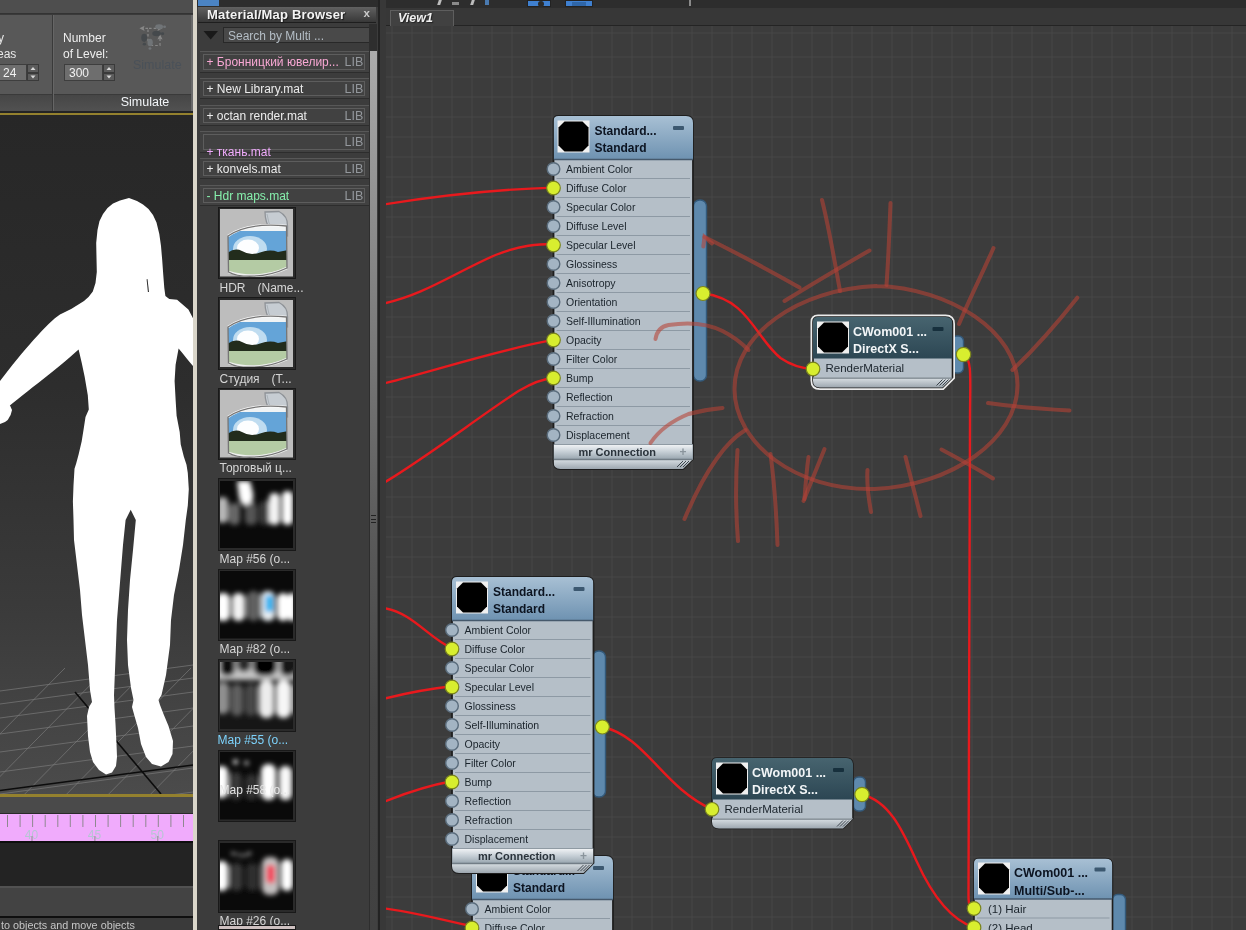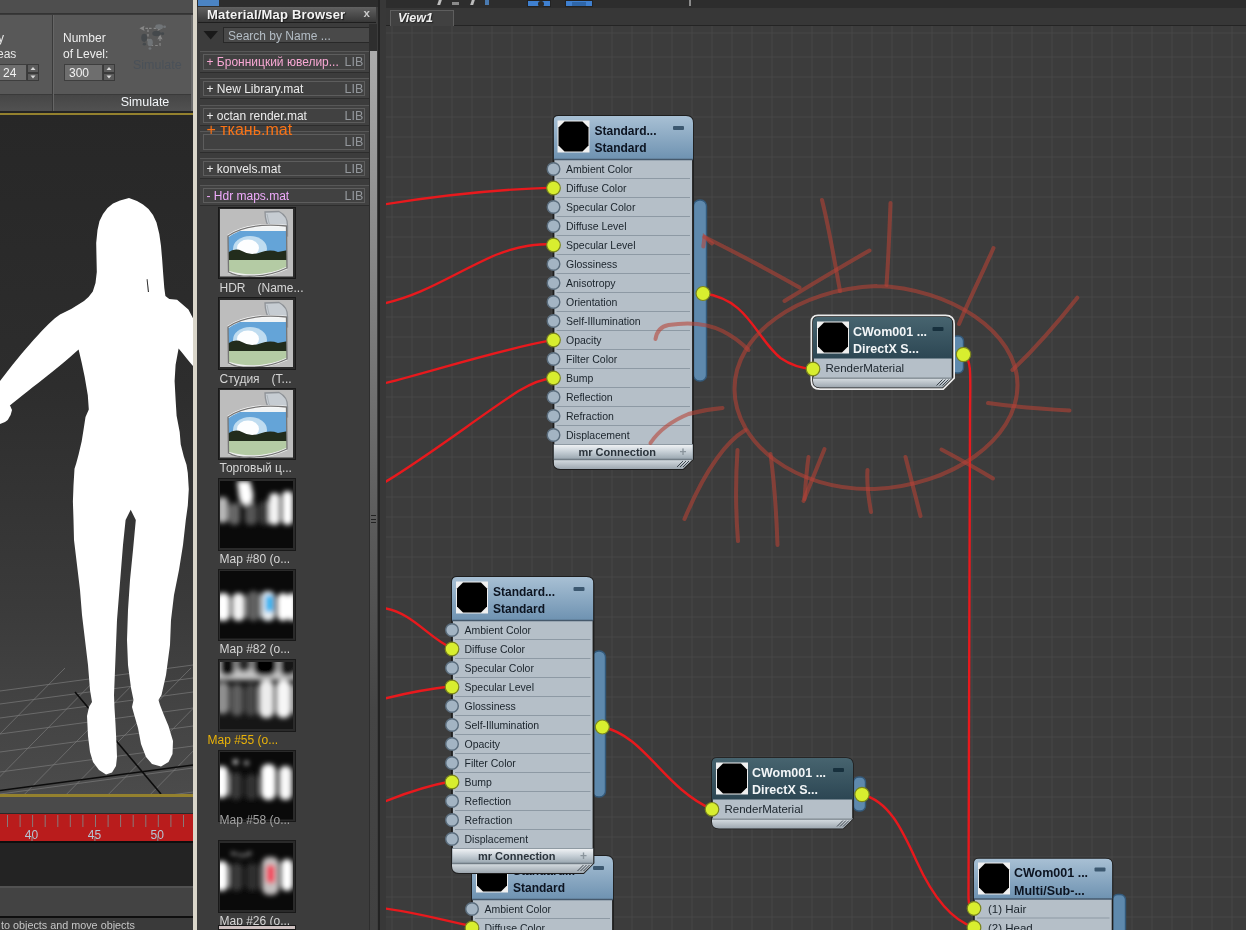--- a/index.html
+++ b/index.html
@@ -87,21 +87,21 @@
         </g>
         <path d="M75 692 L161 794" stroke="#0c0c0c" stroke-width="1.6" fill="none"></path>
         <path d="M0 790.5 L193 765" stroke="#0c0c0c" stroke-width="1.6" fill="none"></path>
         <path d="M129 198 L120 200.5 L113 203.5 L107.5 208 L103 214 L99.5 221 L97.5 230 L96.2 243 L96.5 258 L96.8 272 L95.5 283 L92.8 291.5 L88.5 297 L84 301 L71.6 308.7 L60 314.4 C48 322, 22 352, 0 381 L0 414 C20 396, 55 371, 78.6 349.4 L81.7 362.7 L84.7 377 L87.8 395.3 L88.8 409.6 L85.5 417 L83.5 430 L81.7 441.3 L78.6 454.6 L76.1 463.8 L74.5 468.8 L73.5 485.2 L72.9 501.5 L73.5 519.9 L74 540 L77 565 L80 590 L82 615 L85 640 L88 665 L90 690 L92 702 L89 707 L87 716 L88 736 L90 752 L93 762 L99 770 L106 774.5 L112 772.5 L116 766 L117 757 L116.5 744 L115.5 724 L114.5 708 L114 695 L115 670 L116 645 L117 620 L119 595 L121 570 L123 545 L125.6 519.9 L130.7 509.7 L135.8 519.9 L133 550 L130 580 L128 610 L127 640 L128 665 L131 688 L133.5 700 L132 707 L134.5 716 L138 728 L141 744 L146 757 L152 764 L161 766.5 L168.5 762 L172.5 754 L173 741 L168.5 726 L163.5 714 L160 705 L158.5 700 L161.5 695 L166 675 L170 645 L171 620 L174 595 L179 570 L183 545 L185.8 519.9 L187.8 505.6 L188.8 489.2 L187.8 472.9 L186.5 464.8 L183.8 456.6 L180.7 444.3 L179.7 432.1 L176.6 415.8 L175.6 399.4 L174.6 381 L175.6 364.7 L178.6 348.4 C184 355, 189 361, 193 366 L193 318.2 L188.4 309.4 L177.1 299.7 L169.3 299 L165.4 296.1 L164.3 288 L163.2 274 L162.2 260 L161 246 L159.3 234 L156.5 222.5 L153 215 L148.5 209 L143 204.5 L137 201 Z" fill="#ffffff"></path>
         <path d="M0 400 Q10 402 12 410 Q10 422 0 424 Z" fill="#ffffff"></path>
         <path d="M147.5 279 L149 292 L147.9 292 L146.6 279.3 Z" fill="#2a2a2a"></path>
       </svg>
     </div>
     <div class="abs" style="left:0;top:794px;width:193px;height:2.5px;background:#94812e"></div>
     <div class="abs" style="left:0;top:796.5px;width:193px;height:17px;background:#4a4a4a;border-bottom:1px solid #2a2a2a"></div>
-    <div class="abs" style="left:0;top:814px;width:193px;height:27px;background:#b91c1c">
+    <div class="abs" style="left:0;top:814px;width:193px;height:27px;background:#f0abfc">
       <svg class="abs" style="left:0;top:0" width="193" height="27" viewBox="0 0 193 27">
         <g stroke="#848484" stroke-width="1" stroke-opacity="0.9">
           <line x1="7.5" y1="1" x2="7.5" y2="13"></line>
           <line x1="20.1" y1="1" x2="20.1" y2="13"></line>
           <line x1="32.6" y1="1" x2="32.6" y2="13"></line>
           <line x1="45.2" y1="1" x2="45.2" y2="13"></line>
           <line x1="57.8" y1="1" x2="57.8" y2="13"></line>
           <line x1="70.3" y1="1" x2="70.3" y2="13"></line>
           <line x1="82.9" y1="1" x2="82.9" y2="13"></line>
           <line x1="95.5" y1="1" x2="95.5" y2="13"></line>
@@ -132,44 +132,44 @@
 <div class="abs" style="left:193px;top:0;width:3.5px;height:930px;background:#dad6ca"></div>
 <div class="abs" style="left:196.5px;top:0;width:189.5px;height:930px;background:#3c3c3c;overflow:hidden">
     <div class="abs" style="left:0;top:0;width:189.5px;height:6.5px;background:#2d2d2d"></div>
     <div class="abs" style="left:1.5px;top:0;width:21px;height:6px;background:#4b84c4"></div>
     <div class="abs" style="left:1px;top:6.5px;width:178px;height:16.5px;background:linear-gradient(#616161,#383838);border-bottom:1px solid #1e1e1e"></div>
     <div class="abs" style="left:10.5px;top:7px;color:#f4f4f4;font-size:13px;font-weight:bold;text-shadow:1px 1px 1px #1a1a1a;letter-spacing:0.2px">Material/Map Browser</div>
     <div class="abs" style="left:167px;top:7px;color:#cccccc;font-size:11.5px;font-weight:bold">x</div>
     <svg class="abs" style="left:6px;top:30px" width="16" height="12">
       <path d="M0.5 1 H15 L7.7 9.5 Z" fill="#191919"></path>
     </svg>
-    <div class="abs" style="left:26px;top:26.5px;width:152.5px;height:16px;background:#494949;border:1px solid #282828;border-right-color:#555;color:#b4bdc5;font-size:12px;padding:1.5px 0 0 4.5px">Search by Name ...</div>
+    <div class="abs" style="left:26px;top:26.5px;width:152.5px;height:16px;background:#494949;border:1px solid #282828;border-right-color:#555;color:#b4bdc5;font-size:12px;padding:1.5px 0 0 4.5px">Search by Multi ...</div>
     <div class="abs" style="left:3px;top:51.2px;width:169px;height:21.5px;background:#414141;border-top:1px solid #585858;border-bottom:1px solid #2d2d2d"></div>
     <div class="abs" style="left:6.5px;top:54.2px;width:161.5px;height:15.5px;border:1px solid #5d5d5d"></div>
     <div class="abs" style="left:10px;top:55.2px;width:134px;color:#f9a8d4;font-size:12px;white-space:nowrap;overflow:hidden">+ Бронницкий ювелир...</div>
     <div class="abs" style="left:148px;top:55.2px;color:#94989d;font-size:12.5px">LIB</div>
     <div class="abs" style="left:3px;top:77.8px;width:169px;height:21.5px;background:#414141;border-top:1px solid #585858;border-bottom:1px solid #2d2d2d"></div>
     <div class="abs" style="left:6.5px;top:80.8px;width:161.5px;height:15.5px;border:1px solid #5d5d5d"></div>
     <div class="abs" style="left:10px;top:81.8px;width:134px;color:#ececec;font-size:12px;white-space:nowrap;overflow:hidden">+ New Library.mat</div>
     <div class="abs" style="left:148px;top:81.8px;color:#94989d;font-size:12.5px">LIB</div>
     <div class="abs" style="left:3px;top:104.5px;width:169px;height:21.5px;background:#414141;border-top:1px solid #585858;border-bottom:1px solid #2d2d2d"></div>
     <div class="abs" style="left:6.5px;top:107.5px;width:161.5px;height:15.5px;border:1px solid #5d5d5d"></div>
     <div class="abs" style="left:10px;top:108.5px;width:134px;color:#ececec;font-size:12px;white-space:nowrap;overflow:hidden">+ octan render.mat</div>
     <div class="abs" style="left:148px;top:108.5px;color:#94989d;font-size:12.5px">LIB</div>
     <div class="abs" style="left:3px;top:131.2px;width:169px;height:21.5px;background:#414141;border-top:1px solid #585858;border-bottom:1px solid #2d2d2d"></div>
     <div class="abs" style="left:6.5px;top:134.2px;width:161.5px;height:15.5px;border:1px solid #5d5d5d"></div>
-    <div class="abs" style="left:10px;top:121px;width:134px;color:#f97316;font-size:16px;white-space:nowrap;overflow:hidden">+ ткань.mat</div>
+    <div class="abs" style="left:10px;top:145px;width:134px;color:#f0abfc;font-size:12px;white-space:nowrap;overflow:hidden">+ ткань.mat</div>
     <div class="abs" style="left:148px;top:135.2px;color:#94989d;font-size:12.5px">LIB</div>
     <div class="abs" style="left:3px;top:157.8px;width:169px;height:21.5px;background:#414141;border-top:1px solid #585858;border-bottom:1px solid #2d2d2d"></div>
     <div class="abs" style="left:6.5px;top:160.8px;width:161.5px;height:15.5px;border:1px solid #5d5d5d"></div>
     <div class="abs" style="left:10px;top:161.8px;width:134px;color:#ececec;font-size:12px;white-space:nowrap;overflow:hidden">+ konvels.mat</div>
     <div class="abs" style="left:148px;top:161.8px;color:#94989d;font-size:12.5px">LIB</div>
     <div class="abs" style="left:3px;top:184.5px;width:169px;height:21.5px;background:#414141;border-top:1px solid #585858;border-bottom:1px solid #2d2d2d"></div>
     <div class="abs" style="left:6.5px;top:187.5px;width:161.5px;height:15.5px;border:1px solid #5d5d5d"></div>
-    <div class="abs" style="left:10px;top:188.5px;width:134px;color:#f0abfc;font-size:12px;white-space:nowrap;overflow:hidden">- Hdr maps.mat</div>
+    <div class="abs" style="left:10px;top:188.5px;width:134px;color:#86efac;font-size:12px;white-space:nowrap;overflow:hidden">- Hdr maps.mat</div>
     <div class="abs" style="left:148px;top:188.5px;color:#94989d;font-size:12.5px">LIB</div>
     <div class="abs" style="left:21px;top:206.5px;width:78px;height:72.5px;border:1px solid #191919;background:#2a2a2a">
       <svg class="abs" style="left:1.5px;top:1.5px" width="73" height="67.5" viewBox="0 0 73 67.5">
 <defs>
           <clipPath id="cylhdr206">
             <path d="M8 27 C 20 18.5, 40 14.5, 66.5 17 L67 59 C 45 69.5, 19 69, 8.5 63 Z"></path>
           </clipPath>
         </defs>
 <rect x="0" y="0" width="73" height="67.5" fill="#bdbdbd"></rect>
 <path d="M45 3 L59 2.5 Q68 7 67.5 17 L67.5 27 L51 23 Q45 13 45 3 Z" fill="#c6ccd2" stroke="#8f9398" stroke-width="1.3"></path>
@@ -251,21 +251,21 @@
           <path d="M17 0 L30 0 L33 12 Q34 23 28 25 Q21 26 19 16 Z" fill="#fff"></path>
           <rect x="-3" y="16" width="11" height="26" rx="5" fill="#b8b8b8"></rect>
           <rect x="9" y="22" width="11" height="22" rx="5" fill="#686868"></rect>
           <rect x="25" y="22" width="12" height="22" rx="5" fill="#555"></rect>
           <rect x="39" y="20" width="12" height="24" rx="5" fill="#3c3c3c"></rect>
           <rect x="49" y="12" width="11" height="32" rx="5" fill="#f4f4f4"></rect>
           <rect x="62" y="10" width="11" height="34" rx="5" fill="#fff"></rect>
         </g>
       </svg>
     </div>
-    <div class="abs" style="left:23px;top:551.5px;color:#d6d6d6;font-size:12px;white-space:nowrap">Map #80 (o...</div>
+    <div class="abs" style="left:23px;top:551.5px;color:#d6d6d6;font-size:12px;white-space:nowrap">Map #56 (o...</div>
     <div class="abs" style="left:21px;top:568.5px;width:78px;height:72.5px;border:1px solid #191919;background:#2a2a2a">
       <svg class="abs" style="left:1.5px;top:1.5px" width="73" height="67.5" viewBox="0 0 73 67.5">
 <defs>
           <filter id="bm57568" x="-40%" y="-40%" width="180%" height="180%">
             <feGaussianBlur stdDeviation="2.6"></feGaussianBlur>
           </filter>
         </defs>
 <rect width="73" height="67.5" fill="#0a0a0a"></rect>
         <g filter="url(#bm57568)">
           <rect x="-4" y="22" width="14" height="28" rx="6" fill="#fff"></rect>
@@ -295,41 +295,41 @@
           <rect x="60" y="-10" width="16" height="24" rx="7" fill="#161616"></rect>
           <rect x="-4" y="20" width="13" height="32" rx="6" fill="#8f8f8f"></rect>
           <rect x="11" y="22" width="12" height="32" rx="6" fill="#5f5f5f"></rect>
           <rect x="25" y="22" width="12" height="32" rx="6" fill="#4a4a4a"></rect>
           <rect x="39" y="18" width="15" height="38" rx="7" fill="#ececec"></rect>
           <rect x="56" y="18" width="15" height="38" rx="7" fill="#f6f6f6"></rect>
           <rect x="72" y="22" width="6" height="30" rx="3" fill="#888"></rect>
         </g>
       </svg>
     </div>
-    <div class="abs" style="left:11px;top:732.5px;color:#eab308;font-size:12px;white-space:nowrap">Map #55 (o...</div>
+    <div class="abs" style="left:21px;top:732.5px;color:#7dd3fc;font-size:12px;white-space:nowrap">Map #55 (o...</div>
     <div class="abs" style="left:21px;top:749.5px;width:78px;height:72.5px;border:1px solid #191919;background:#2a2a2a">
       <svg class="abs" style="left:1.5px;top:1.5px" width="73" height="67.5" viewBox="0 0 73 67.5">
 <defs>
           <filter id="bm58750" x="-40%" y="-40%" width="180%" height="180%">
             <feGaussianBlur stdDeviation="2.6"></feGaussianBlur>
           </filter>
         </defs>
 <rect width="73" height="67.5" fill="#0a0a0a"></rect>
         <g filter="url(#bm58750)">
           <rect x="-5" y="14" width="13" height="32" rx="6" fill="#fff"></rect>
           <rect x="10" y="20" width="12" height="28" rx="6" fill="#383838"></rect>
           <rect x="25" y="22" width="13" height="26" rx="6" fill="#303030"></rect>
           <rect x="41" y="12" width="15" height="36" rx="7" fill="#fff"></rect>
           <rect x="59" y="14" width="13" height="34" rx="6" fill="#f8f8f8"></rect>
           <circle cx="15.5" cy="10" r="2.4" fill="#fff"></circle>
           <circle cx="26.5" cy="11" r="2.1" fill="#f0f0f0"></circle>
         </g>
       </svg>
     </div>
-    <div class="abs" style="left:23px;top:813px;color:#a3a3a3;font-size:12px;white-space:nowrap">Map #58 (o...</div>
+    <div class="abs" style="left:23px;top:783px;color:#e5e5e5;font-size:12px;white-space:nowrap">Map #58 (o...</div>
     <div class="abs" style="left:21px;top:840.0px;width:78px;height:72.5px;border:1px solid #191919;background:#2a2a2a">
       <svg class="abs" style="left:1.5px;top:1.5px" width="73" height="67.5" viewBox="0 0 73 67.5">
 <defs>
           <filter id="bm59840" x="-40%" y="-40%" width="180%" height="180%">
             <feGaussianBlur stdDeviation="2.6"></feGaussianBlur>
           </filter>
         </defs>
 <rect width="73" height="67.5" fill="#0a0a0a"></rect>
         <g filter="url(#bm59840)">
           <rect x="-5" y="18" width="13" height="30" rx="6" fill="#fff"></rect>

